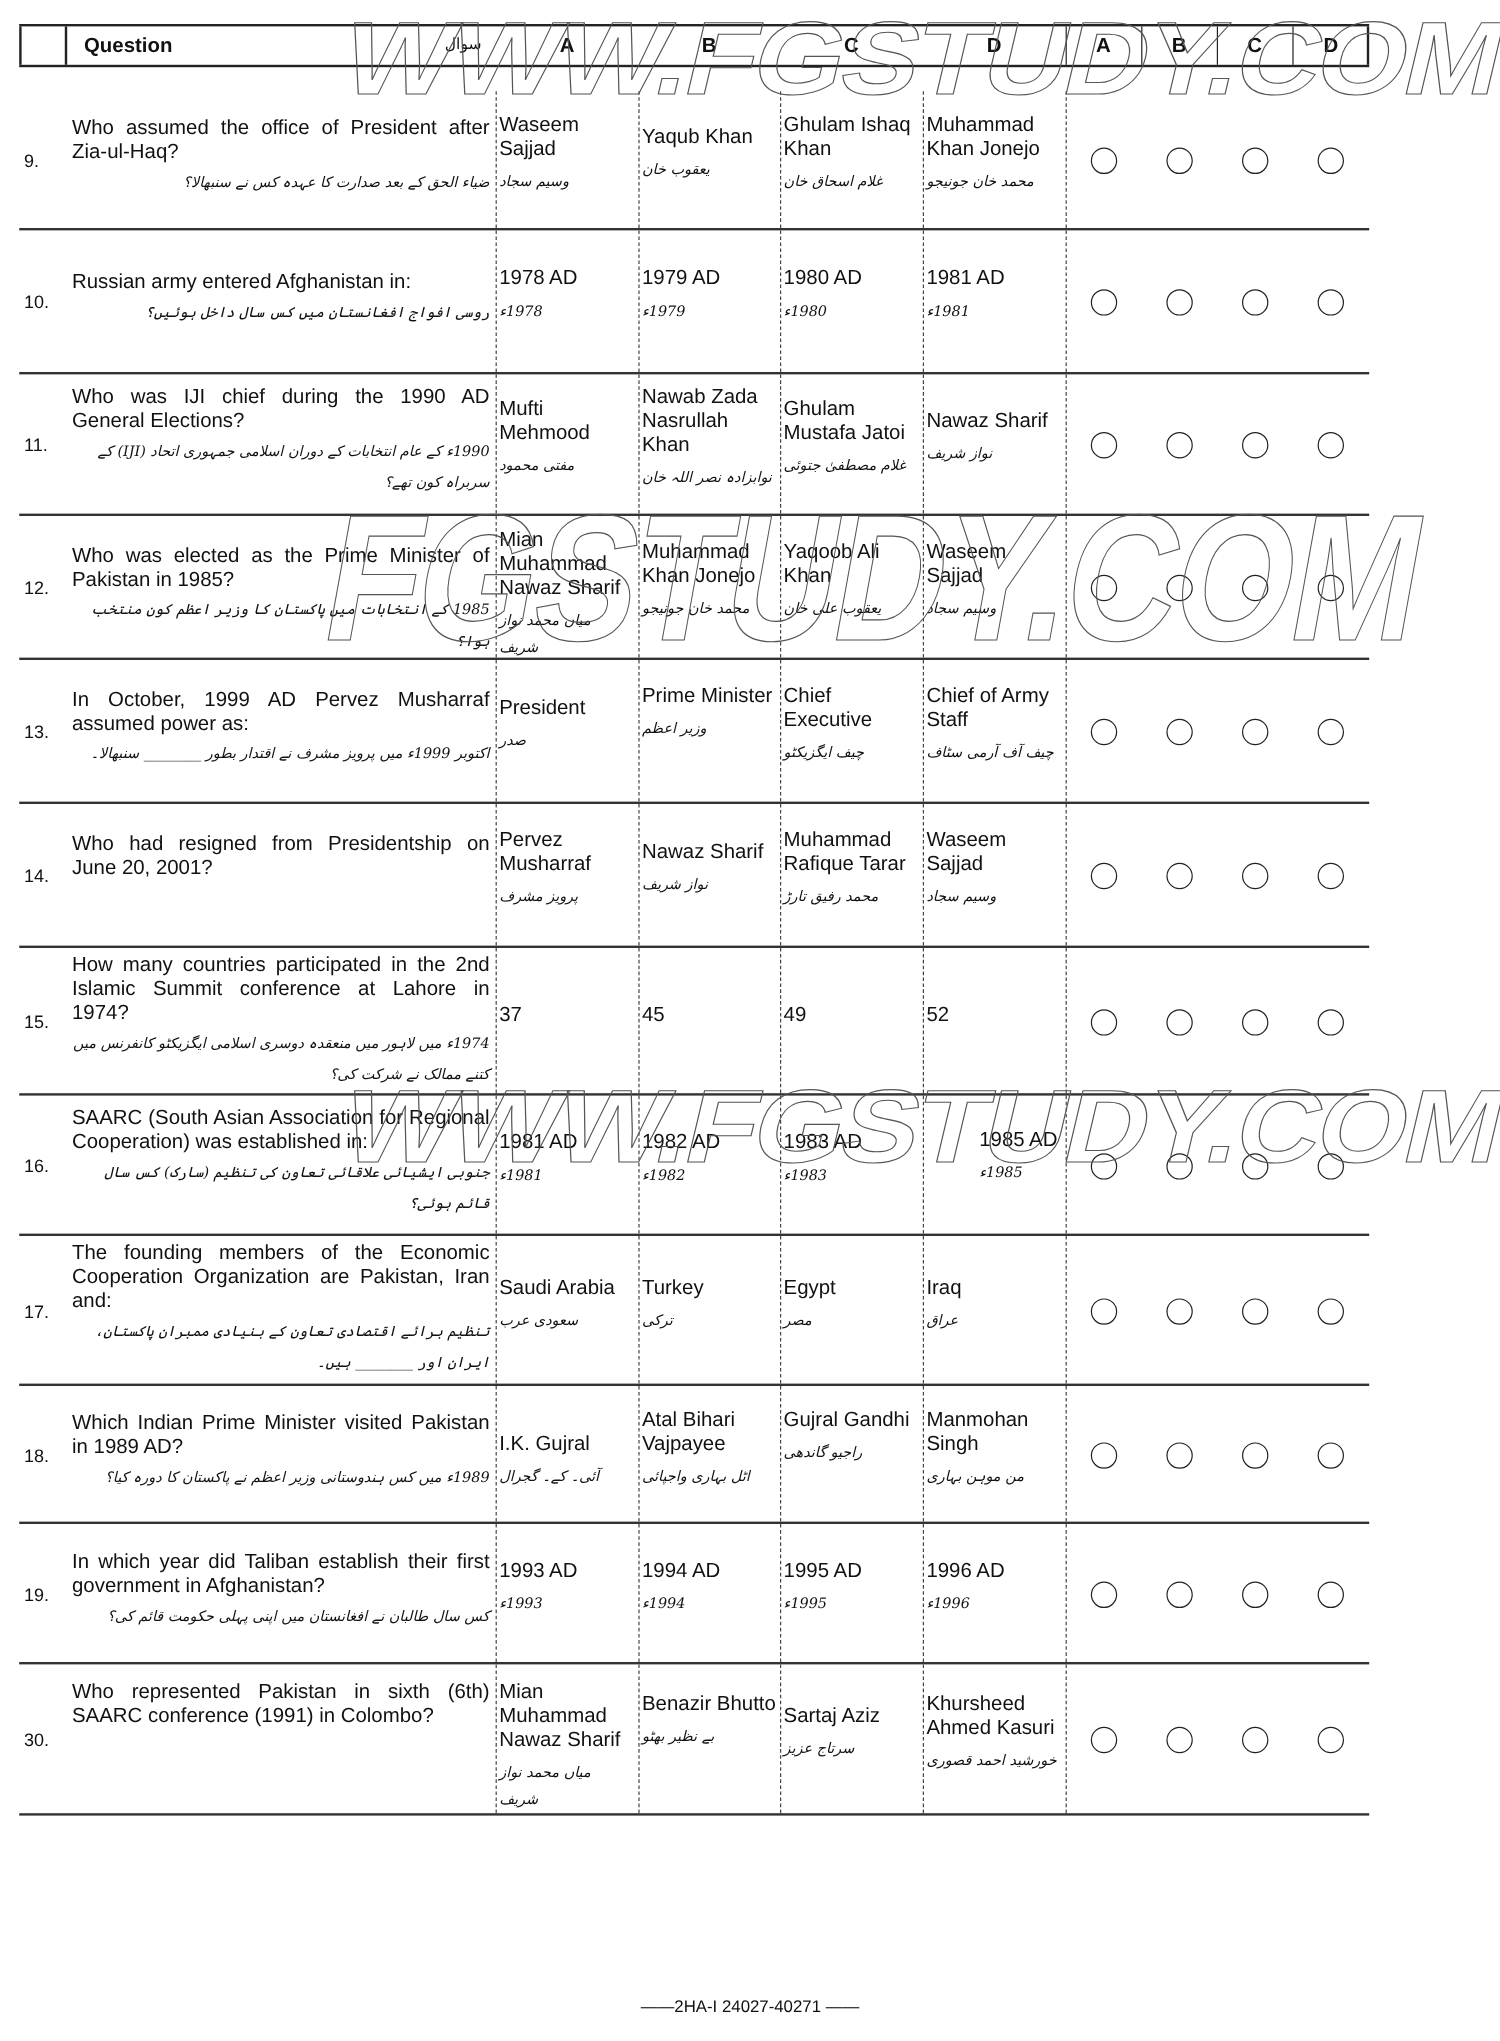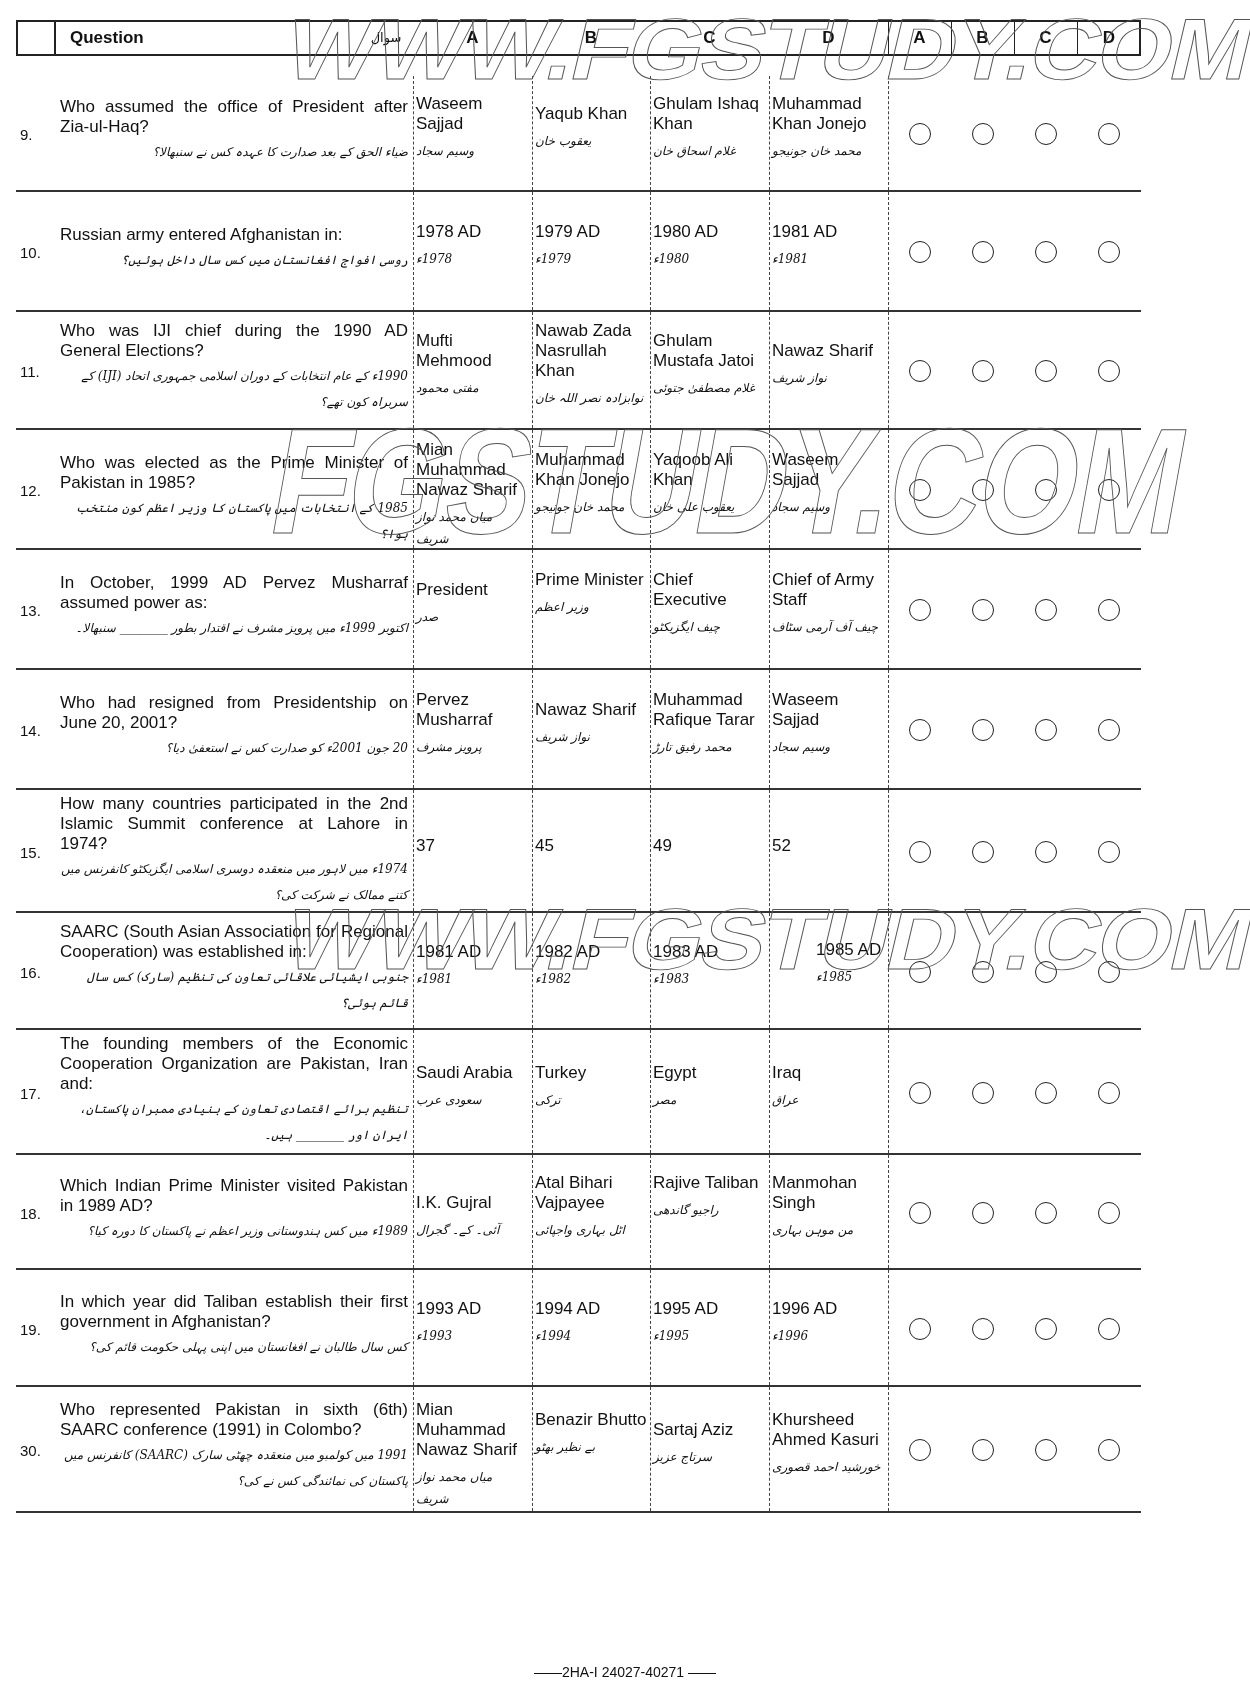--- a/index.html
+++ b/index.html
@@ -137,21 +137,20 @@
         <div class="bubble" style="left: 1082px; top: 49px;"></div>
       </div>
       <div class="row" style="top: 650px; height: 120px;">
         <div class="vline" style="left: 397px;"></div>
         <div class="vline" style="left: 516px;"></div>
         <div class="vline" style="left: 634px;"></div>
         <div class="vline" style="left: 753px;"></div>
         <div class="vline" style="left: 872px;"></div>
         <div class="qnum" style="top: 52px;">14.</div>
         <div class="qtext" style="top: 23px;">Who had resigned from Presidentship on June 20, 2001?</div>
-        <div class="qurdu" style="top: 65px;">20 جون 2001ء کو صدارت کس نے استعفیٰ دیا؟</div>
         <div class="opt" style="left: 400px; top: 20px;"><span>Pervez Musharraf</span><span class="opt-ur">پرویز مشرف</span></div>
         <div class="opt" style="left: 519px; top: 30px;"><span>Nawaz Sharif</span><span class="opt-ur">نواز شریف</span></div>
         <div class="opt" style="left: 637px; top: 20px;"><span>Muhammad Rafique Tarar</span><span class="opt-ur">محمد رفیق تارڑ</span></div>
         <div class="opt" style="left: 756px; top: 20px;"><span>Waseem Sajjad</span><span class="opt-ur">وسیم سجاد</span></div>
         <div class="bubble" style="left: 893px; top: 49px;"></div>
         <div class="bubble" style="left: 956px; top: 49px;"></div>
         <div class="bubble" style="left: 1019px; top: 49px;"></div>
         <div class="bubble" style="left: 1082px; top: 49px;"></div>
       </div>
       <div class="row" style="top: 770px; height: 123px;">
@@ -212,21 +211,21 @@
         <div class="vline" style="left: 397px;"></div>
         <div class="vline" style="left: 516px;"></div>
         <div class="vline" style="left: 634px;"></div>
         <div class="vline" style="left: 753px;"></div>
         <div class="vline" style="left: 872px;"></div>
         <div class="qnum" style="top: 49.5px;">18.</div>
         <div class="qtext" style="top: 20.5px;">Which Indian Prime Minister visited Pakistan in 1989 AD?</div>
         <div class="qurdu" style="top: 62.5px;">1989ء میں کس ہندوستانی وزیر اعظم نے پاکستان کا دورہ کیا؟</div>
         <div class="opt" style="left: 400px; top: 38px;"><span>I.K. Gujral</span><span class="opt-ur">آئی۔ کے۔ گجرال</span></div>
         <div class="opt" style="left: 519px; top: 17.5px;"><span>Atal Bihari Vajpayee</span><span class="opt-ur">اٹل بہاری واجپائی</span></div>
-        <div class="opt" style="left: 637px; top: 17.5px;"><span>Rajive Taliban</span><span class="opt-ur">راجیو گاندھی</span></div>
+        <div class="opt" style="left: 637px; top: 17.5px;"><span>Gujral Gandhi</span><span class="opt-ur">راجیو گاندھی</span></div>
         <div class="opt" style="left: 756px; top: 17.5px;"><span>Manmohan Singh</span><span class="opt-ur">من موہن بہاری</span></div>
         <div class="bubble" style="left: 893px; top: 46.5px;"></div>
         <div class="bubble" style="left: 956px; top: 46.5px;"></div>
         <div class="bubble" style="left: 1019px; top: 46.5px;"></div>
         <div class="bubble" style="left: 1082px; top: 46.5px;"></div>
       </div>
       <div class="row" style="top: 1250px; height: 117px;">
         <div class="vline" style="left: 397px;"></div>
         <div class="vline" style="left: 516px;"></div>
         <div class="vline" style="left: 634px;"></div>
@@ -245,21 +244,20 @@
         <div class="bubble" style="left: 1082px; top: 47.5px;"></div>
       </div>
       <div class="row" style="top: 1367px; height: 126px;">
         <div class="vline" style="left: 397px;"></div>
         <div class="vline" style="left: 516px;"></div>
         <div class="vline" style="left: 634px;"></div>
         <div class="vline" style="left: 753px;"></div>
         <div class="vline" style="left: 872px;"></div>
         <div class="qnum" style="top: 55px;">30.</div>
         <div class="qtext" style="top: 13px;">Who represented Pakistan in sixth (6th) SAARC conference (1991) in Colombo?</div>
-        <div class="qurdu" style="top: 55px;">1991 میں کولمبو میں منعقدہ چھٹی سارک (SAARC) کانفرنس میں پاکستان کی نمائندگی کس نے کی؟</div>
         <div class="opt" style="left: 400px; top: 13px;"><span>Mian Muhammad Nawaz Sharif</span><span class="opt-ur">میاں محمد نواز شریف</span></div>
         <div class="opt" style="left: 519px; top: 23px;"><span>Benazir Bhutto</span><span class="opt-ur">بے نظیر بھٹو</span></div>
         <div class="opt" style="left: 637px; top: 33px;"><span>Sartaj Aziz</span><span class="opt-ur">سرتاج عزیز</span></div>
         <div class="opt" style="left: 756px; top: 23px;"><span>Khursheed Ahmed Kasuri</span><span class="opt-ur">خورشید احمد قصوری</span></div>
         <div class="bubble" style="left: 893px; top: 52px;"></div>
         <div class="bubble" style="left: 956px; top: 52px;"></div>
         <div class="bubble" style="left: 1019px; top: 52px;"></div>
         <div class="bubble" style="left: 1082px; top: 52px;"></div>
       </div>
     </div>

